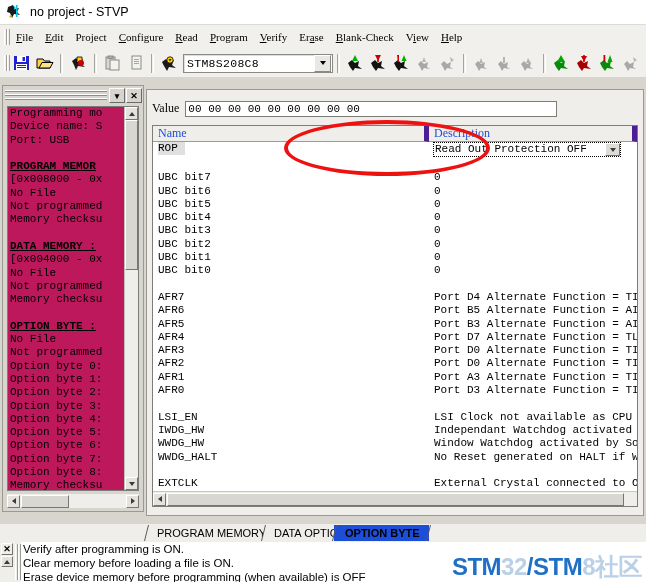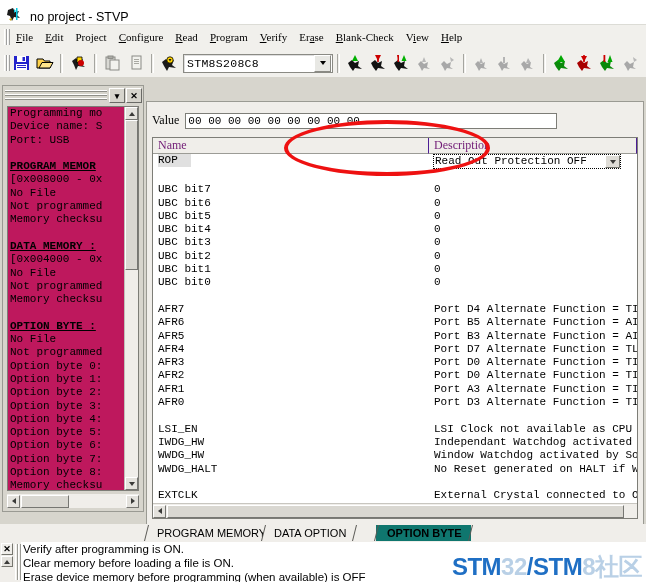--- a/index.html
+++ b/index.html
@@ -9,21 +9,21 @@
     background: #ffffff;
     font-family: "Liberation Sans", sans-serif;
     font-size: 11px;
     color: #000;
   }
   #app { position: relative; width: 646px; height: 582px; background: #f0f0f0; }
 
   
   .titlebar {
     position: absolute; left: 0; top: 0; width: 646px; height: 24px;
-    background: #ffffff; display: flex; align-items: flex-end;
+    background: #ffffff; display: flex; align-items: center;
   }
   .title-icon { width: 18px; height: 18px; margin-left: 5px; position: relative; flex: none; }
   .title-text {
     margin-left: 7px; font-size: 12.5px; color: #000;
     font-family: "Liberation Sans", sans-serif;
   }
 
   
   .menubar {
     position: absolute; left: 0; top: 24px; width: 646px; height: 24px;
@@ -118,21 +118,21 @@
   .left-tri { border-top: 3px solid transparent; border-bottom: 3px solid transparent; border-right: 4px solid #3a3a38; }
   .right-tri{ border-top: 3px solid transparent; border-bottom: 3px solid transparent; border-left: 4px solid #3a3a38; }
   .sb-thumb { background: #d9d7d1; border: 1px solid #ffffff; border-right-color: #767672; border-bottom-color: #767672; box-sizing: border-box; }
   .lp-hscroll {
     position: absolute; left: 4px; right: 4px; bottom: 3px; height: 14px;
     background: #f0eeea; display: flex; align-items: center;
   }
 
   
   .rightpane {
-    position: absolute; left: 146px; top: 24px; width: 496px; height: 425px;
+    position: absolute; left: 146px; top: 12px; width: 496px; height: 425px;
     background: #f0eeea; border: 1px solid #9a9a93;
   }
   .value-row {
     position: absolute; left: 5px; top: 10px; height: 17px; display: flex; align-items: center;
   }
   .value-label {
     font-family: "Liberation Serif", serif; font-size: 12px; margin-right: 6px; color: #000;
   }
   .value-input {
     width: 372px; height: 16px; background: #ffffff;
@@ -141,37 +141,37 @@
     line-height: 14px; padding-left: 2px; color: #000; white-space: pre; overflow: hidden;
   }
 
   .listview {
     position: absolute; left: 5px; top: 35px; right: 5px; bottom: 8px;
     background: #ffffff; border: 1px solid #7d7d77; overflow: hidden;
   }
   .lv-header { position: absolute; left: 0; top: 0; right: 0; height: 16px; display: flex; background: #f0eeea; }
   .lv-hcell {
     height: 16px; box-sizing: border-box; background: #f0eeea;
-    border-right: 1px solid #4c1d95; border-bottom: 1px solid #9c9c96;
+    border-right: 5px solid #4c1d95; border-bottom: 1px solid #9c9c96;
     font-family: "Liberation Serif", serif; font-size: 12px;
-    padding-left: 5px; line-height: 15px; color: #701a75;
+    padding-left: 5px; line-height: 15px; color: #1d4ed8;
   }
   .lv-body { position: absolute; left: 0; top: 16px; right: 0; bottom: 14px; overflow: hidden; }
   .lv-row { position: relative; height: 13.3px; }
   .lv-name {
     position: absolute; left: 5px; top: 0;
     font-family: "Liberation Mono", monospace; font-size: 11px; line-height: 13.3px;
     white-space: pre; color: #000;
   }
   .lv-desc {
     position: absolute; left: 281px; top: 0; right: 0;
     font-family: "Liberation Mono", monospace; font-size: 11px; line-height: 13.3px;
     white-space: pre; color: #000; overflow: hidden;
   }
-  .row-selected .lv-name { background: #e0e0e0; padding-right: 13px; }
+  .row-selected .lv-name { background: #e0e0e0; padding-right: 7px; }
   .dropcell {
     position: absolute; left: 280px; top: 0px; width: 188px; height: 15px;
     display: flex; align-items: flex-end; background: #ffffff;
     border: 1px dotted #000; box-sizing: border-box;
   }
   .dropcell-text {
     flex: 1; font-family: "Liberation Mono", monospace; font-size: 11px;
     line-height: 13px; padding-left: 1px; white-space: nowrap; overflow: hidden; color: #000;
   }
   .dropcell-arrow {
@@ -607,21 +607,21 @@
     <div class="tab" style="left:146px;">
       <span class="slant-l"></span>
       <span>PROGRAM MEMORY</span>
       <span class="slant-r"></span>
     </div>
     <div class="tab" style="left:263px;">
       <span class="slant-l"></span>
       <span>DATA OPTION</span>
       <span class="slant-r"></span>
     </div>
-    <div class="tab tab-active" style="left:376px; background:#0f766e;">
+    <div class="tab tab-active" style="left:334px; background:#1d4ed8;">
       <span class="slant-l"></span>
       <span>OPTION BYTE</span>
       <span class="slant-r"></span>
     </div>
   </div>
 
   <div class="logpane">
     <div class="log-gutter">
       <div class="log-x">✕</div>
       <div class="log-up">

